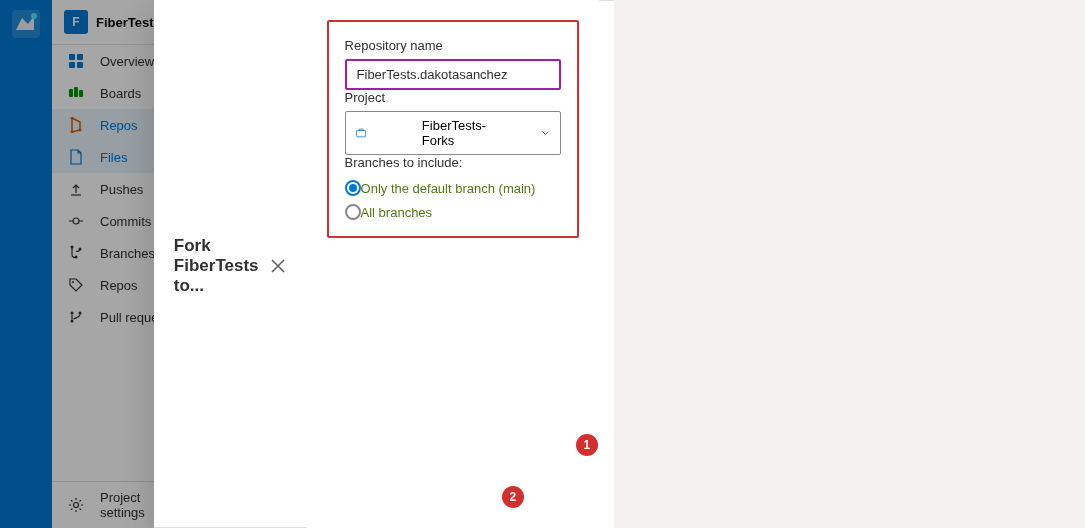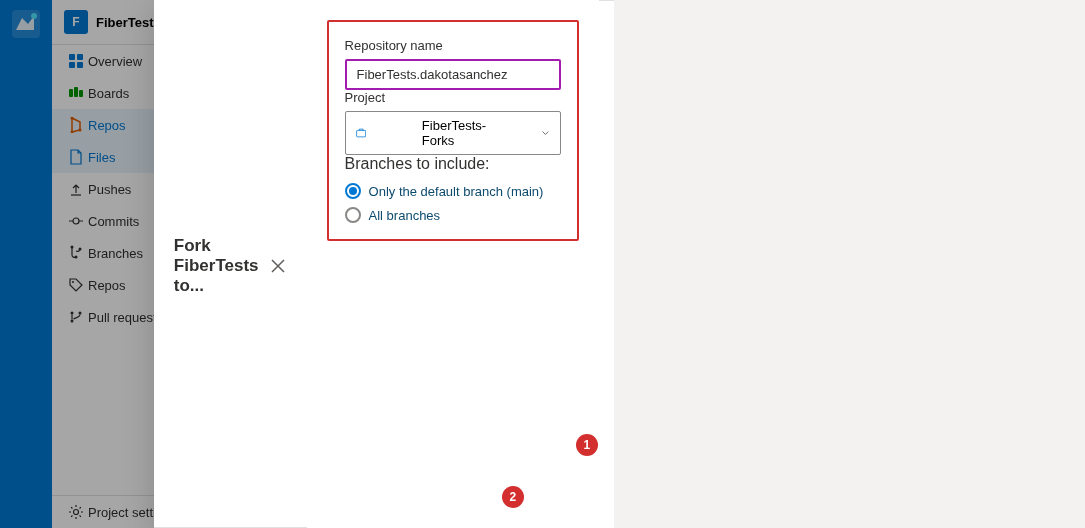--- a/index.html
+++ b/index.html
@@ -57,21 +57,21 @@
     }
     .project-name {
       font-weight: 600;
       font-size: 13px;
       flex: 1;
     }
     .project-nav-item {
       display: flex;
       align-items: center;
       padding: 8px 16px;
-      gap: 4px;
+      gap: 16px;
       cursor: pointer;
       color: #323130;
       font-size: 13px;
     }
     .project-nav-item.active { background: #e8f3fc; color: #0078d4; font-weight: 500; }
     .project-nav-item svg { width: 16px; height: 16px; flex-shrink: 0; }
     .project-nav-footer {
       margin-top: auto;
       border-top: 1px solid #e0e0e0;
     }
@@ -249,31 +249,30 @@
     }
     .form-select-wrapper .chevron {
       margin-left: auto;
       color: #605e5c;
     }
     .form-select-icon {
       color: #0078d4;
       margin-right: 8px;
     }
     .branches-label {
-      font-size: 16px;
+      font-size: 13px;
       color: #323130;
       margin-bottom: 10px;
     }
     .radio-group { display: flex; flex-direction: column; gap: 8px; }
     .radio-item {
       display: flex;
       align-items: center;
-      gap: 8px;
-      font-size: 13px;
-      color: #0c4a6e;
+      font-size: 13px;
+      color: #4d7c0f;
       cursor: pointer;
     }
     .radio-dot {
       width: 16px;
       height: 16px;
       border-radius: 50%;
       border: 2px solid #8a8886;
       display: flex;
       align-items: center;
       justify-content: center;

